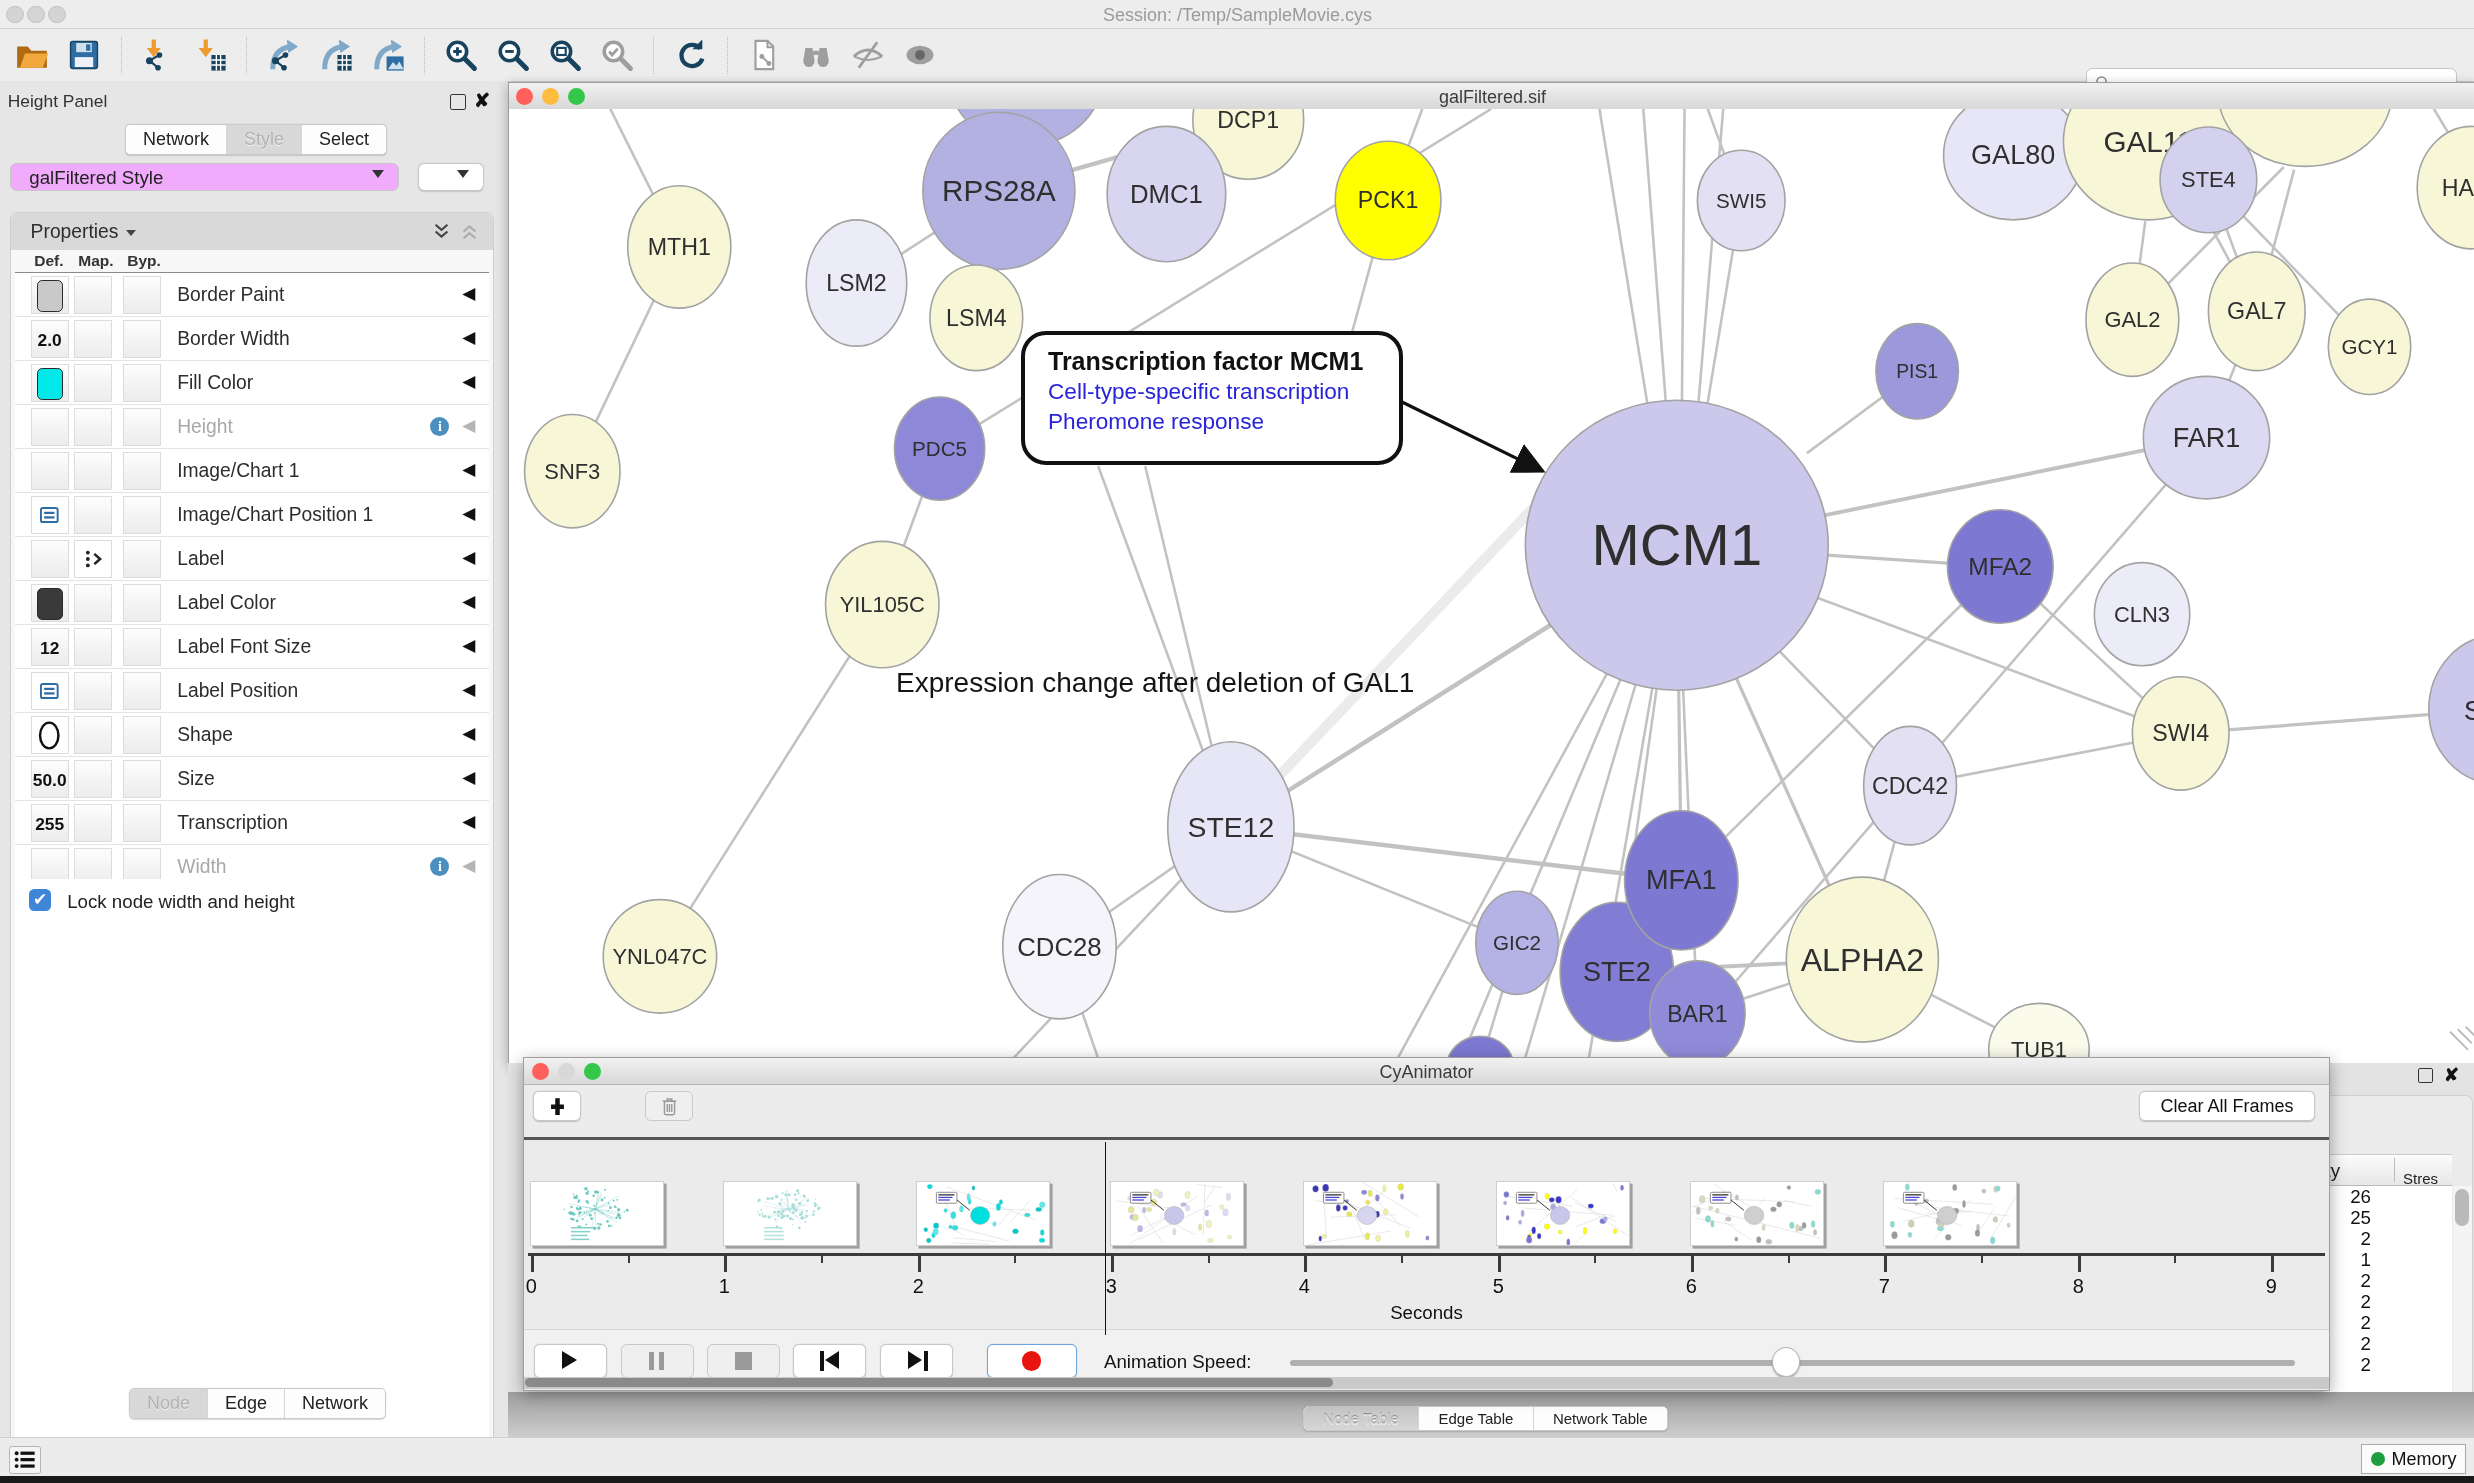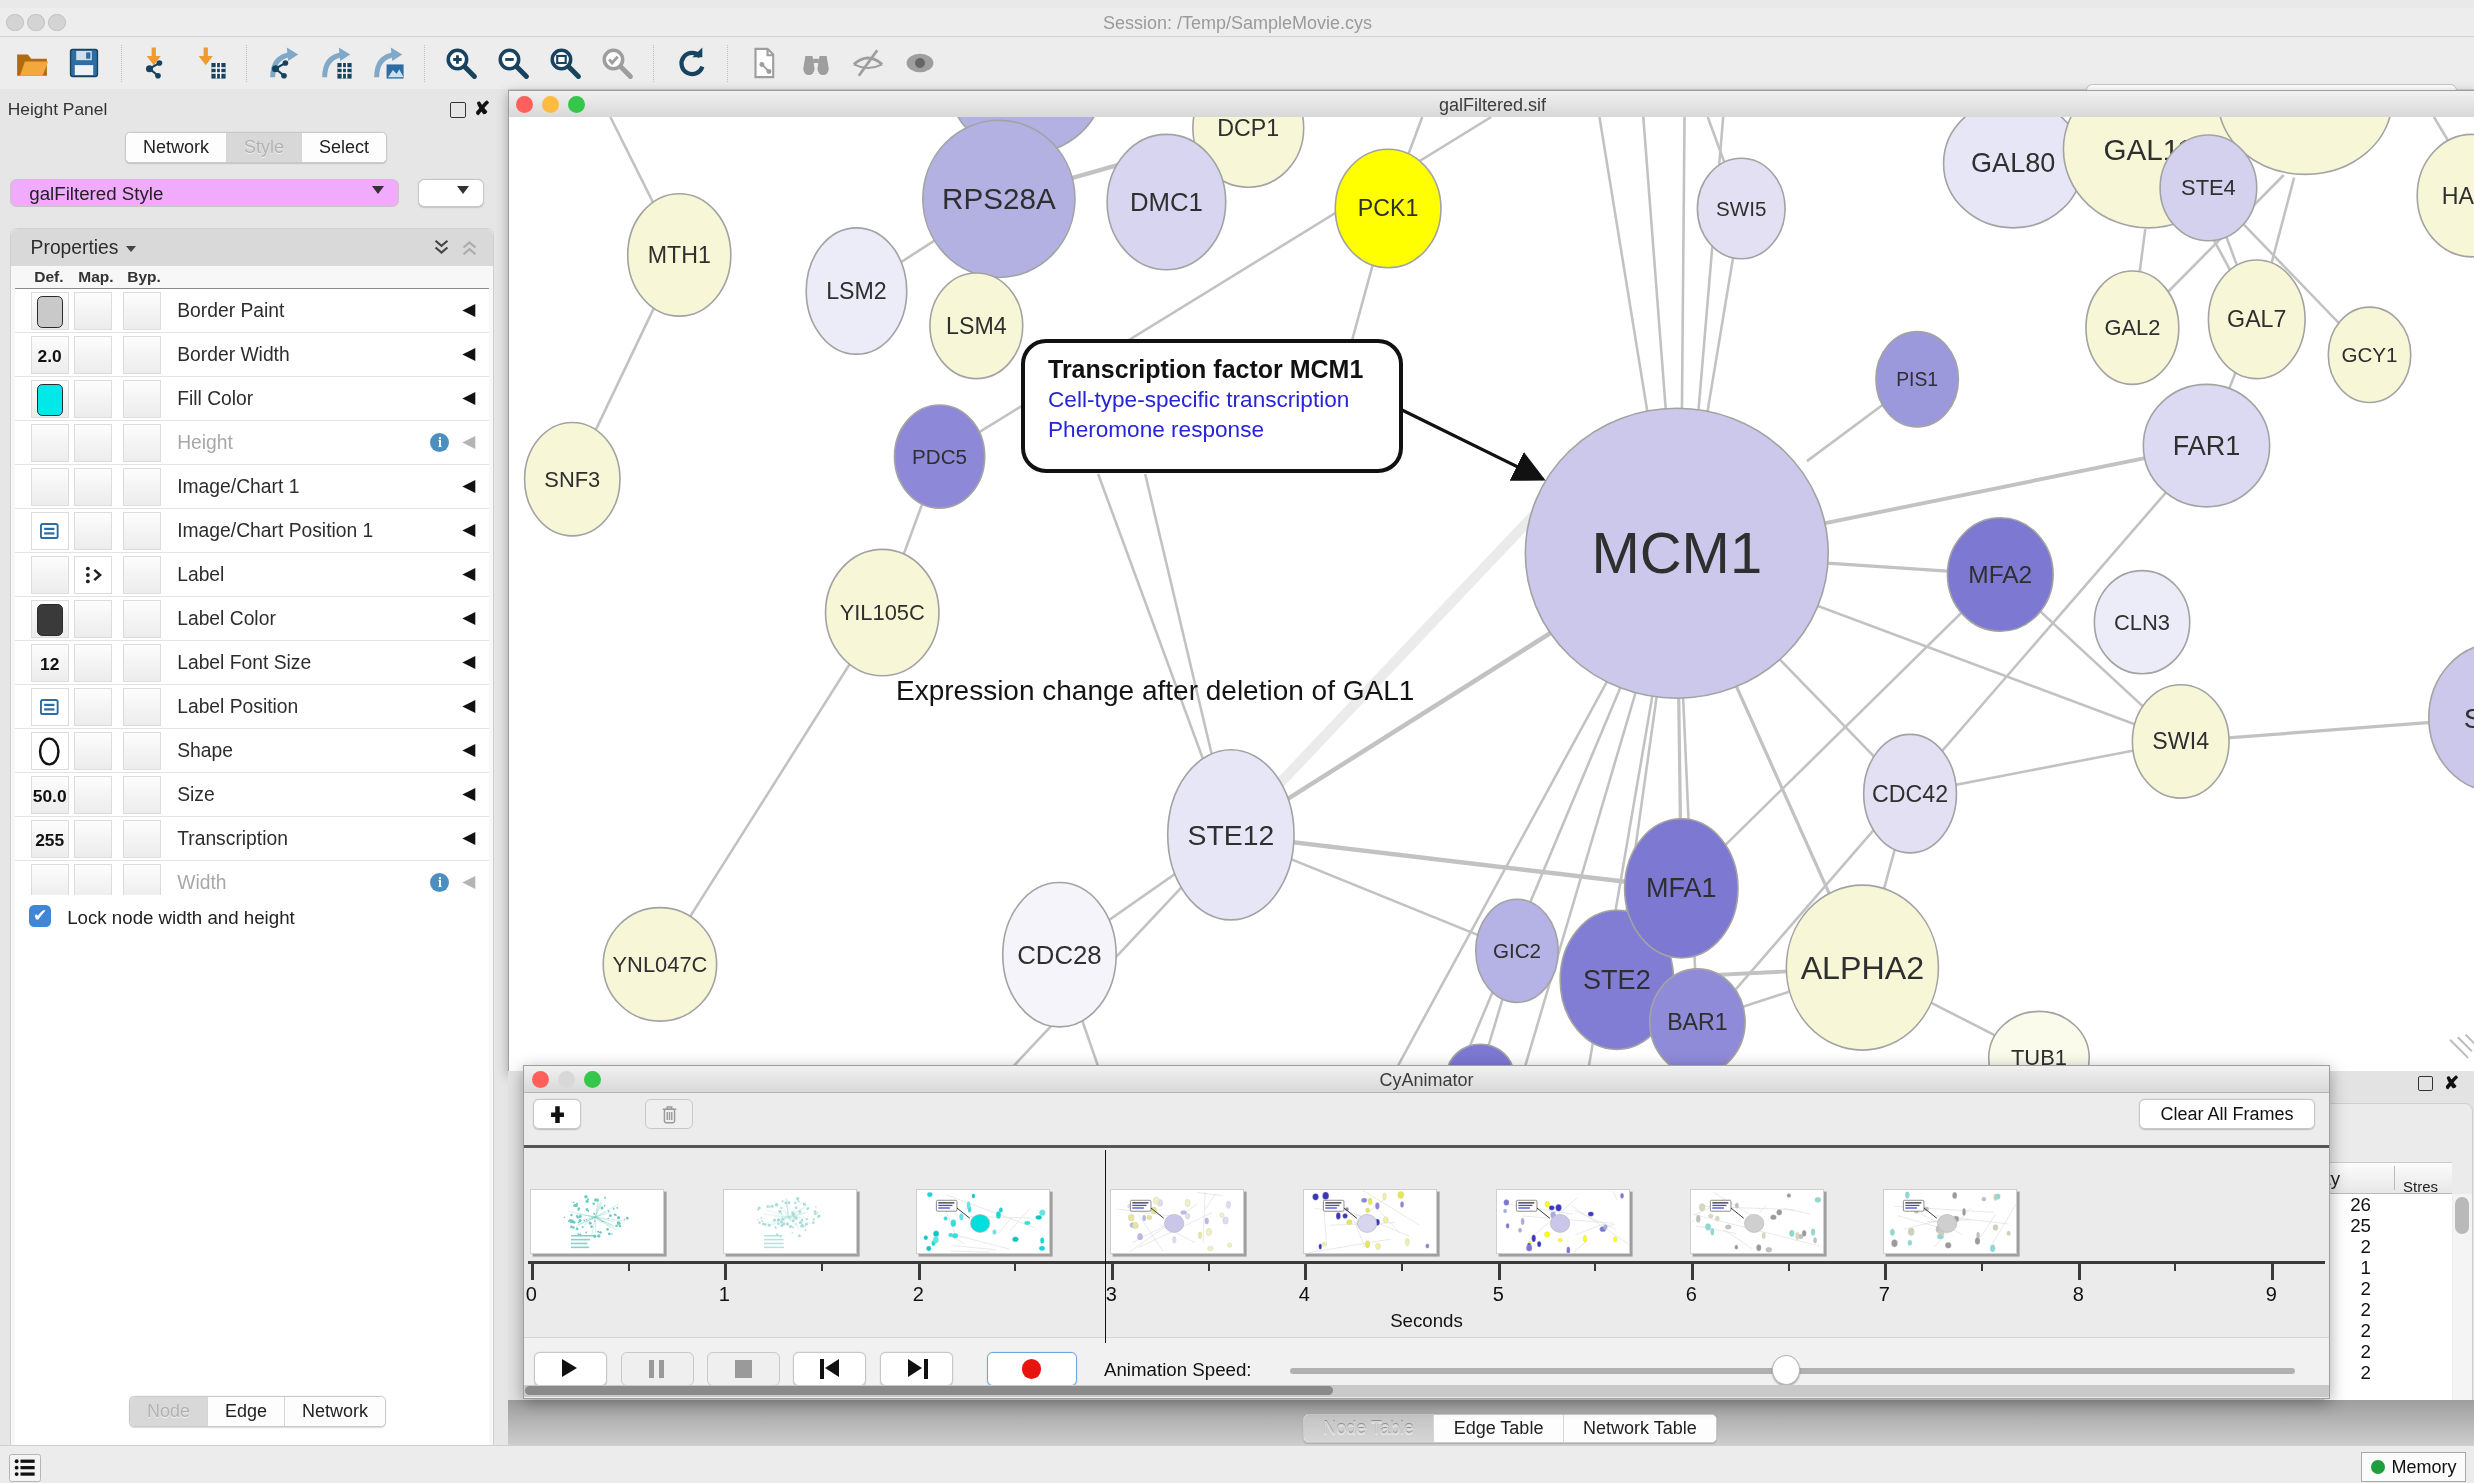--- a/index.html
+++ b/index.html
@@ -1,18 +1,18 @@
 <!DOCTYPE html>
 <html style="font-size:10.3px"><head>
 <meta charset="utf-8">
 <style>
   html,body{margin:0;padding:0;background:#e9e9e9;}
   #app{position:relative;width:2475px;height:1484px;overflow:hidden;background:#e9e9e9;
        font-family:"Liberation Sans", sans-serif;color:#222;}
-  .abs{position:absolute;margin-top:8px;}
+  .abs{position:absolute;}
   
   #main-titlebar{left:0;top:0;width:2475px;height:28px;background:#ededed;border-bottom:0.6px solid #d2d2d2;}
   #main-titlebar .title{position:absolute;left:0;right:0;top:5.2px;text-align:center;font-size:18px;color:#9b9b9b;}
   .traffic{position:absolute;border-radius:50%;}
   #main-toolbar{left:0;top:29px;width:2475px;height:52px;background:#ededed;border-bottom:1.3px solid #cfcfcf;}
   #main-toolbar-icons{position:absolute;left:6.4px;top:0;height:52px;display:flex;align-items:center;}
   .tbicon{width:34px;height:34px;margin:0 9px;display:inline-block;}
   .tbicon.dim{opacity:.95;}
   .tbsep{width:0;height:37px;border-left:1.3px dotted #bdbdbd;margin:0 10.3px;}
   #search-box{left:2086px;top:39px;width:369px;height:30px;background:#fff;border:1.3px solid #c6c6c6;border-radius:6.4px;}
@@ -71,21 +71,21 @@
   #table-header{position:absolute;left:0;top:58px;width:128px;height:30px;background:linear-gradient(#fcfcfc,#e7e7e7);border-bottom:1.3px solid #b9b9b9;border-top:0.6px solid #cbcbcb;}
   #table-header .h1{position:absolute;left:-2.6px;top:5.2px;font-size:18.7px;color:#222;}
   #table-header .h2{position:absolute;left:79px;top:15px;font-size:15px;color:#222;}
   #table-header .vsep{position:absolute;left:70px;top:2.6px;width:0.6px;height:24.5px;background:#bbb;}
   #table-rows{position:absolute;left:0;top:90px;width:128px;height:248px;background:#fff;}
   .trow{height:21px;font-size:18.7px;color:#111;text-align:right;padding-right:81px;line-height:21px;}
   #table-scroll{position:absolute;left:129px;top:90px;width:19.3px;height:248px;background:#f4f4f4;}
   #table-thumb{position:absolute;left:1.9px;top:2.6px;width:14px;height:37px;background:#b9b9b9;border-radius:7px;}
   #dock-tabstrip{position:absolute;left:0;top:329px;width:1967px;height:45px;background:linear-gradient(#9e9e9e,#cdcdcd);}
   #dock-tabs{left:795px;top:14px;}
-  #dock-tabs .tab{font-size:18px;padding:3.2px 19.3px;}
+  #dock-tabs .tab{font-size:15px;padding:3.2px 19.3px;}
   #dock-tabs .tab.sel{background:linear-gradient(#c4c4c4,#d6d6d6);color:#d3d3d3;text-shadow:0 -0.6px 0 #909090,0 0.6px 0 #eee;}
   
   #cyanimator{left:523px;top:1057px;width:1805px;height:332px;background:#ececec;border:0.6px solid #9e9e9e;box-shadow:0 3.9px 15.5px rgba(0,0,0,.35);}
   #cy-toolbar{position:absolute;left:0;top:27px;width:100%;height:52px;background:#ececec;}
   .cybtn{position:absolute;background:#fff;border:0.6px solid #c8c8c8;border-radius:5.8px;box-shadow:0 0.6px 1.3px rgba(0,0,0,.2);}
   .cybtn.dis{background:#efefef;box-shadow:none;}
   #cy-sep{position:absolute;left:0;top:79px;width:100%;height:3.2px;background:#555;}
   #cy-timeline{position:absolute;left:0;top:82px;width:100%;height:189px;background:#ebebeb;}
   #playhead{position:absolute;left:581px;top:1.9px;width:1.3px;height:193px;background:#111;z-index:5;}
   .thumb{position:absolute;top:41px;width:132px;height:63px;background:#fff;border:0.6px solid #cfcfcf;box-shadow:2.6px 2.6px 0 #9f9f9f;}

